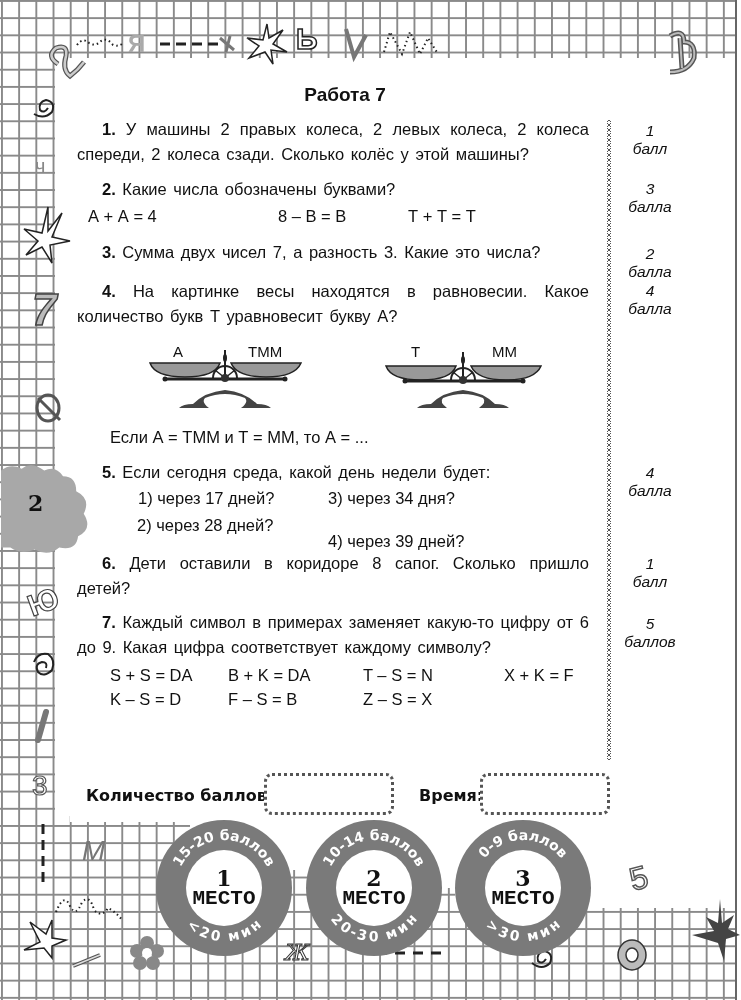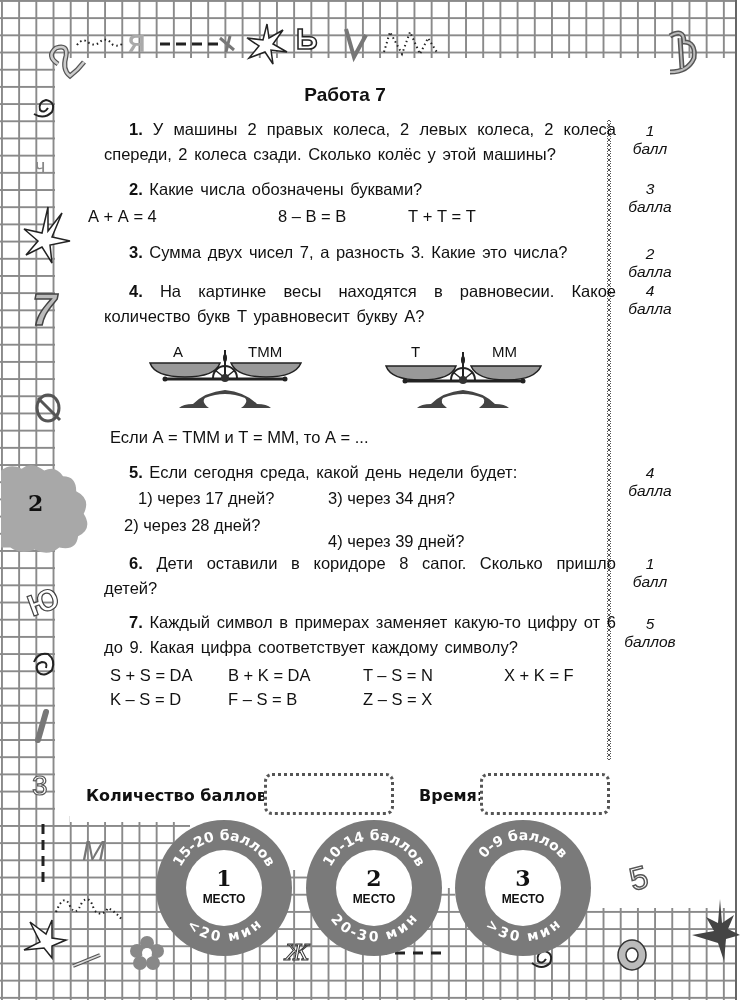--- a/index.html
+++ b/index.html
@@ -5,37 +5,37 @@
   html, body { margin:0; padding:0; }
   body { width:741px; height:1000px; position:relative; overflow:hidden; background:#fff;
          font-family:"Liberation Sans", sans-serif; color:#111; }
   .grid { position:absolute; left:0; top:0; width:735px; height:1000px;
           background-image:
             linear-gradient(to right, #8a8a8a 1.5px, transparent 1.5px),
             linear-gradient(to bottom, #8a8a8a 1.5px, transparent 1.5px);
           background-size:17.2px 17.2px; background-position:1px 0; }
   .right-edge { position:absolute; right:4px; top:0; width:2px; height:1000px; background:#666; }
   .title { position:absolute; left:0; width:690px; top:84px; text-align:center; font-weight:bold; font-size:19px; }
-  .q { position:absolute; left:104px; width:512px; font-size:16.5px; line-height:25px; text-align:justify; word-spacing:2px; }
+  .q { position:absolute; left:77px; width:512px; font-size:16.5px; line-height:25px; text-align:justify; word-spacing:2px; }
   .q b { font-weight:bold; }
   .indent { display:inline-block; width:25px; }
   .eqrow { position:absolute; font-size:16.5px; }
   .pts { position:absolute; left:610px; width:80px; text-align:center; font-style:italic; font-size:15.5px; line-height:18px; }
   .divider { position:absolute; left:605px; top:120px; width:8px; height:640px;
              background-image: radial-gradient(circle, transparent 1.6px, #555 1.7px, #555 2.2px, transparent 2.3px);
              background-size:8px 5px; }
   .scale { position:absolute; }
   .lbl { position:absolute; font-size:15px; }
   .footer-label { position:absolute; top:786px; font-weight:bold; font-size:16px; font-family:"DejaVu Sans", sans-serif; }
   .box { position:absolute; top:773px; height:36px; border:3px dotted #555; border-radius:8px; background:#fff; }
   .badge { position:absolute; top:820px; width:136px; height:136px; border-radius:50%; background:#7a7a7a; }
   .badge .inner { position:absolute; left:30px; top:30px; width:76px; height:76px; border-radius:50%; background:#fff;
                   display:flex; flex-direction:column; align-items:center; justify-content:center; }
   .badge .num { font-family:"DejaVu Serif", serif; font-weight:bold; font-size:22px; line-height:22px; }
-  .badge .place { font-family:Liberation Sans, sans-serif; font-weight:bold; font-size:12px; line-height:20px; }
+  .badge .place { font-family:Liberation Mono, monospace; font-weight:bold; font-size:21px; line-height:20px; }
   .badge svg { position:absolute; left:0; top:0; }
   .tab { position:absolute; left:0; top:463px; width:96px; height:94px; }
   .tab-num { position:absolute; left:28px; top:490px; font-family:"DejaVu Serif", serif; font-weight:bold; font-size:22px; }
   .doodle { position:absolute; }
 </style>
 </head>
 <body>
 
 <div class="grid"></div>
 <div class="right-edge"></div>
@@ -222,21 +222,21 @@
 </svg>
 
 <div class="eqrow" style="left:110px;top:428px">Если А = ТММ и Т = ММ, то А = ...</div>
 
 <div class="q" style="top:460px">
   <span class="indent"></span><b>5.</b>
   <span>Если сегодня среда, какой день недели будет:</span>
 </div>
 <div class="eqrow" style="left:138px;top:489px">1) через 17 дней?</div>
 <div class="eqrow" style="left:328px;top:489px">3) через 34 дня?</div>
-<div class="eqrow" style="left:124px;top:516px">2) через 28 дней?</div>
+<div class="eqrow" style="left:137px;top:516px">2) через 28 дней?</div>
 <div class="eqrow" style="left:328px;top:532px">4) через 39 дней?</div>
 
 <div class="q" style="top:551px">
   <span class="indent"></span><b>6.</b>
   <span>Дети оставили в коридоре 8 сапог. Сколько пришло детей?</span>
 </div>
 
 <div class="q" style="top:610px">
   <span class="indent"></span><b>7.</b>
   <span>Каждый символ в примерах заменяет какую-то цифру от 6 до 9. Какая цифра соответствует каждому символу?</span>

